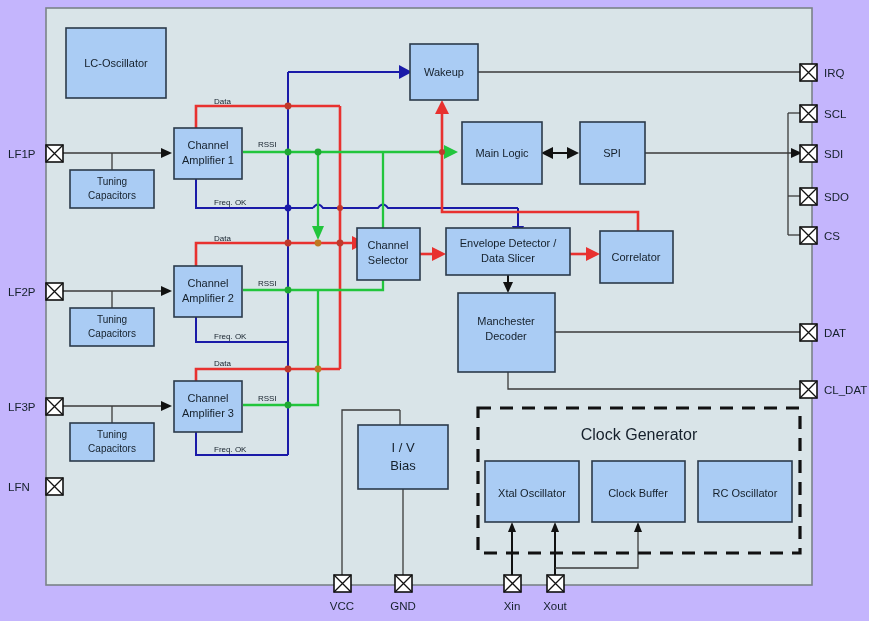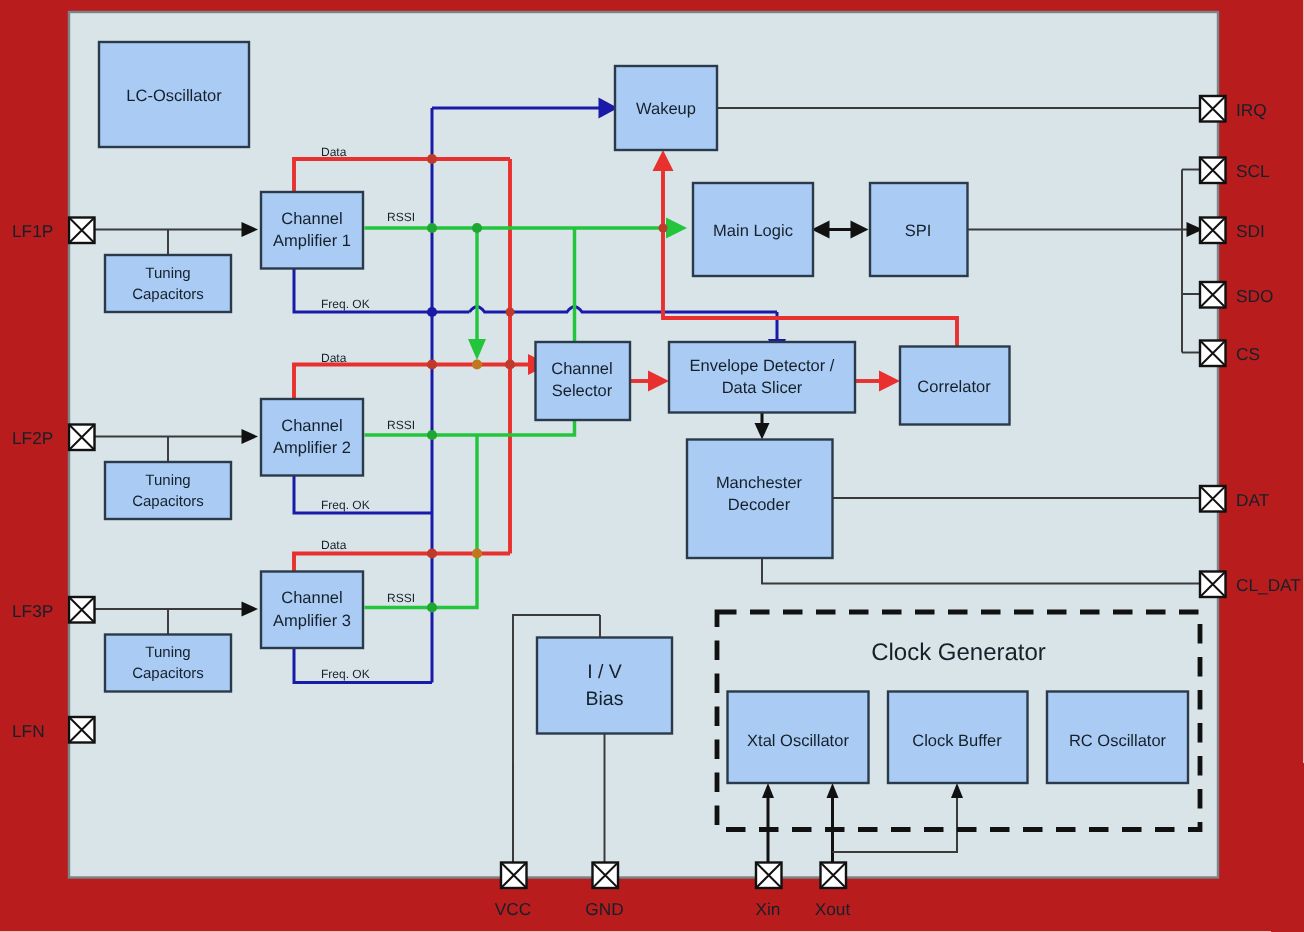--- a/index.html
+++ b/index.html
@@ -1,17 +1,17 @@
 <!DOCTYPE html>
 <html><head>
 <meta charset="utf-8">
 <style>
   html,body{margin:0;padding:0;background:#ffffff;}
   body{font-family:"Liberation Sans", sans-serif;}
-  #stage{position:relative;width:869px;height:621px;background:#b91c1c;overflow:hidden;}
+  #stage{position:relative;width:869px;height:621px;background:#c4b5fd;overflow:hidden;}
   svg#diagram{position:absolute;left:0;top:0;width:869px;height:621px;}
   .blk{fill:#aaccf4;stroke:#2b3a4a;stroke-width:1.6;}
   .chip{fill:#d9e4e8;stroke:#7a8388;stroke-width:1.6;}
   .dash{fill:none;stroke:#111111;stroke-width:3.2;stroke-dasharray:13 9;}
   .pin{fill:#ffffff;stroke:#111111;stroke-width:1.6;}
   .pinx{stroke:#111111;stroke-width:1.3;}
   .w{fill:none;stroke:#3a3a3a;stroke-width:1.3;}
   .wr{fill:none;stroke:#e8312f;stroke-width:2.6;}
   .wg{fill:none;stroke:#22c53c;stroke-width:2.3;}
   .wb{fill:none;stroke:#1a1aa8;stroke-width:2.0;}

